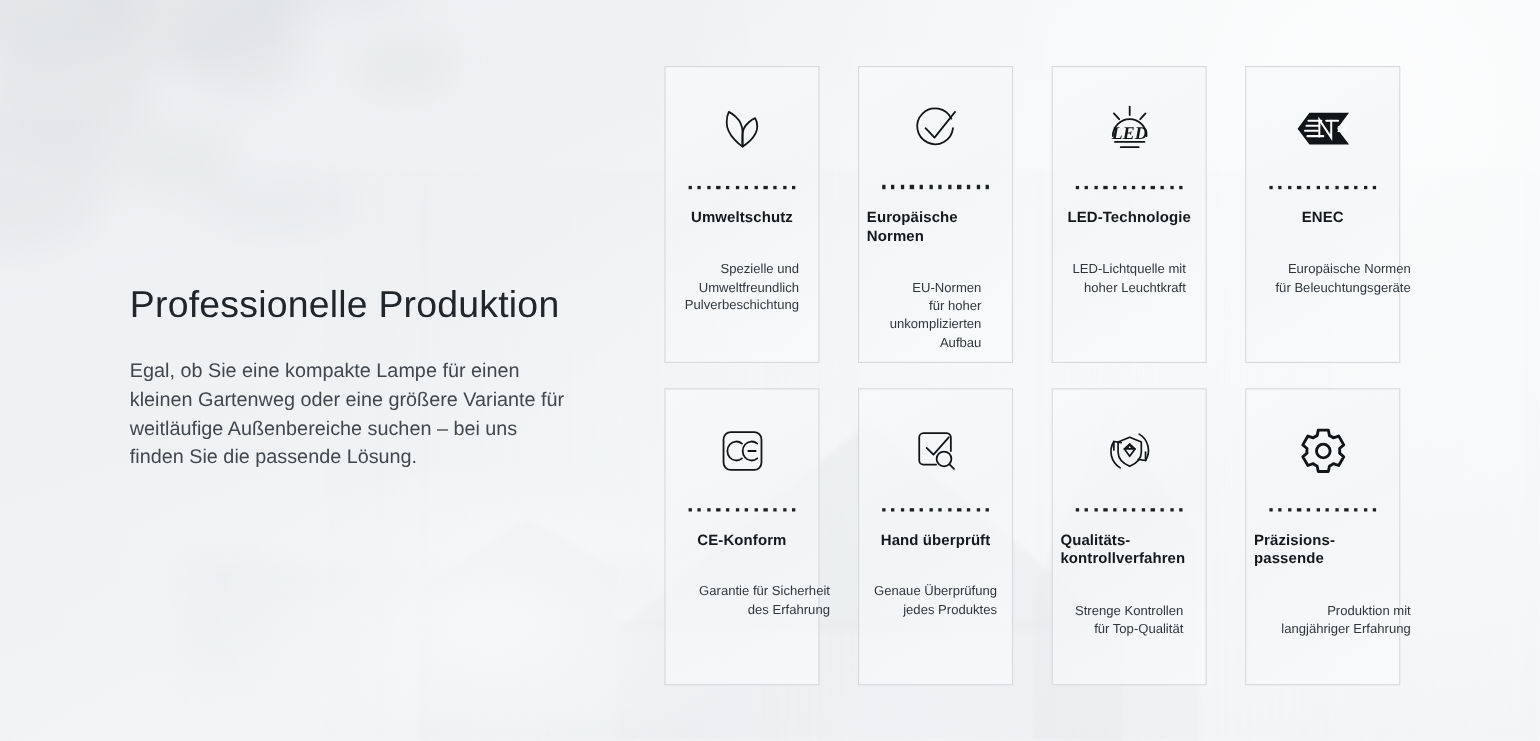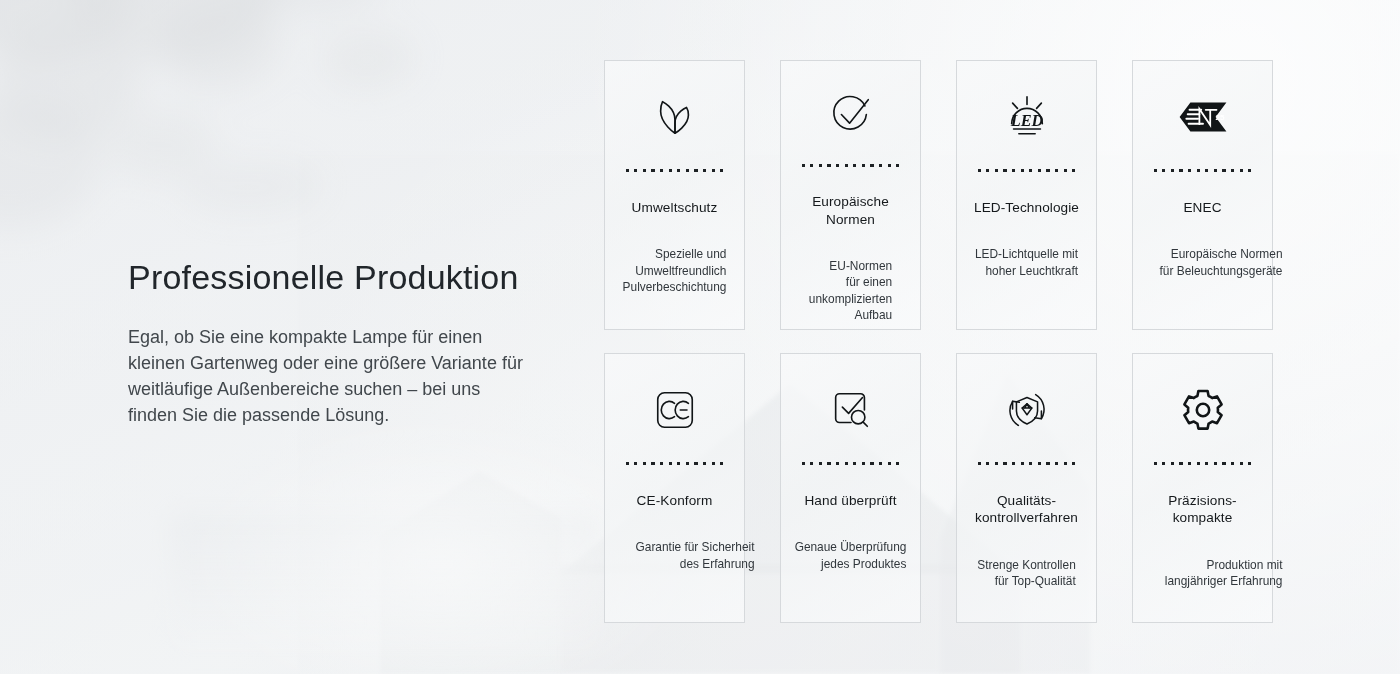--- a/index.html
+++ b/index.html
@@ -120,21 +120,21 @@
   }
   .veil {
     position: absolute;
     inset: 0;
     background: linear-gradient(100deg, rgba(240,242,244,.55) 0%, rgba(244,246,247,.35) 45%, rgba(250,251,252,.55) 100%);
   }
 
   
   #left-col {
     position: absolute;
-    left: 128px;
+    left: 118px;
     top: 258px;
     width: 430px;
     z-index: 3;
   }
   #heading {
     font-size: 34px;
     font-weight: 400;
     color: #21262b;
     letter-spacing: .2px;
     line-height: 1.15;
@@ -190,25 +190,24 @@
     align-items: center;
   }
   .dot-divider i {
     width: 3.2px;
     height: 3.2px;
     background: #1d2124;
     display: block;
   }
 
   .card-title {
-    margin-top: 26px;
+    margin-top: 16px;
     font-size: 13.6px;
-    font-weight: 400;
+    font-weight: 700;
     color: #15191c;
-    text-align: center;
     line-height: 1.28;
     letter-spacing: .1px;
   }
 
   .card-desc {
     margin-top: 30px;
     font-size: 11.9px;
     font-weight: 400;
     color: #31373c;
     text-align: right;
@@ -299,21 +298,21 @@
         <i></i>
         <i></i>
         <i></i>
         <i></i>
         <i></i>
         <i></i>
     </div>
     <div class="card-title">Europäische
 Normen</div>
     <div class="card-desc">EU-Normen
-für einen
+für hoher
 unkomplizierten
 Aufbau</div>
   </div>
 
   <div class="card">
     <div class="card-icon">
       <svg width="50" height="46" viewBox="0 0 52 48" fill="none" stroke="currentColor" stroke-width="1.7" stroke-linecap="round">
         <path d="M26 3 L26 11"></path>
         <path d="M11 9.5 L16 15"></path>
         <path d="M41 9.5 L36 15"></path>
@@ -481,18 +480,18 @@
         <i></i>
         <i></i>
         <i></i>
         <i></i>
         <i></i>
         <i></i>
         <i></i>
         <i></i>
     </div>
     <div class="card-title">Präzisions-
-kompakte</div>
+passende</div>
     <div class="card-desc">Produktion mit
 langjähriger Erfahrung</div>
   </div>
 
 </div>
 
 </body></html>

